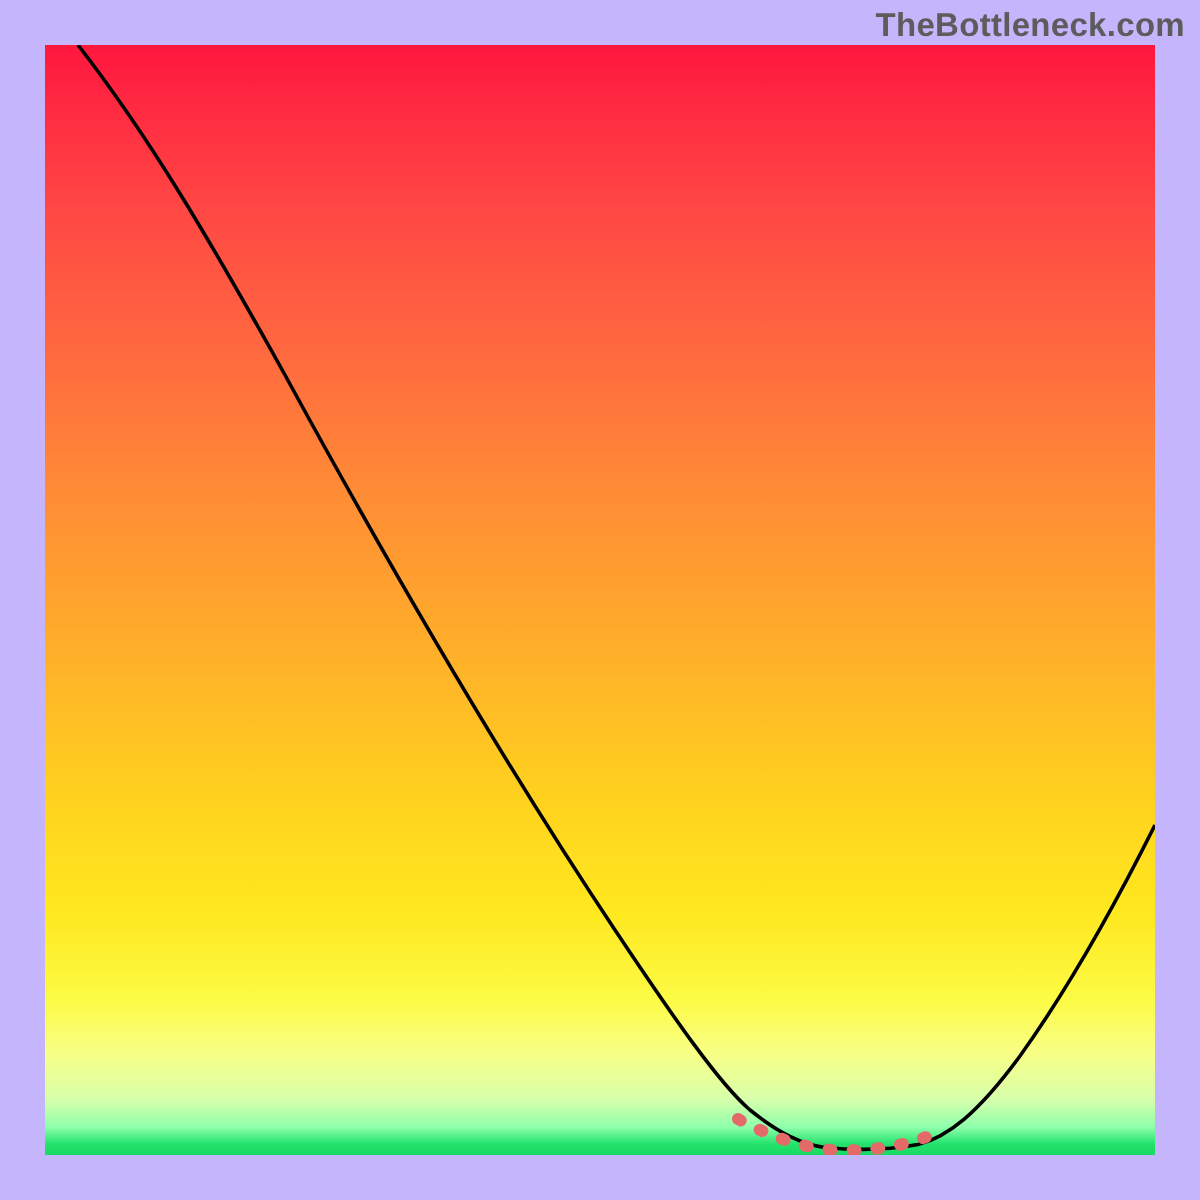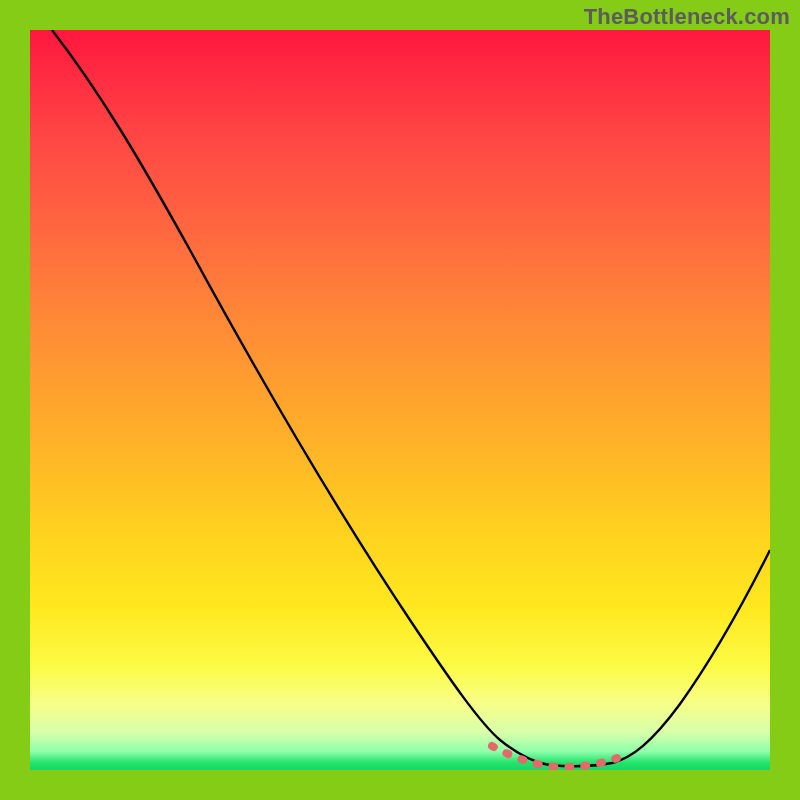--- a/index.html
+++ b/index.html
@@ -8,21 +8,21 @@
     width: 800px;
     height: 800px;
     background: #000;
     overflow: hidden;
     font-family: Arial, Helvetica, sans-serif;
   }
   .frame {
     position: relative;
     width: 800px;
     height: 800px;
-    background: #84cc16;
+    background: #c4b5fd;
   }
   .watermark {
     position: absolute;
     top: 4px;
     right: 10px;
     color: #5c5c5c;
     font-size: 22px;
     font-weight: 600;
     letter-spacing: 0.2px;
     z-index: 3;

